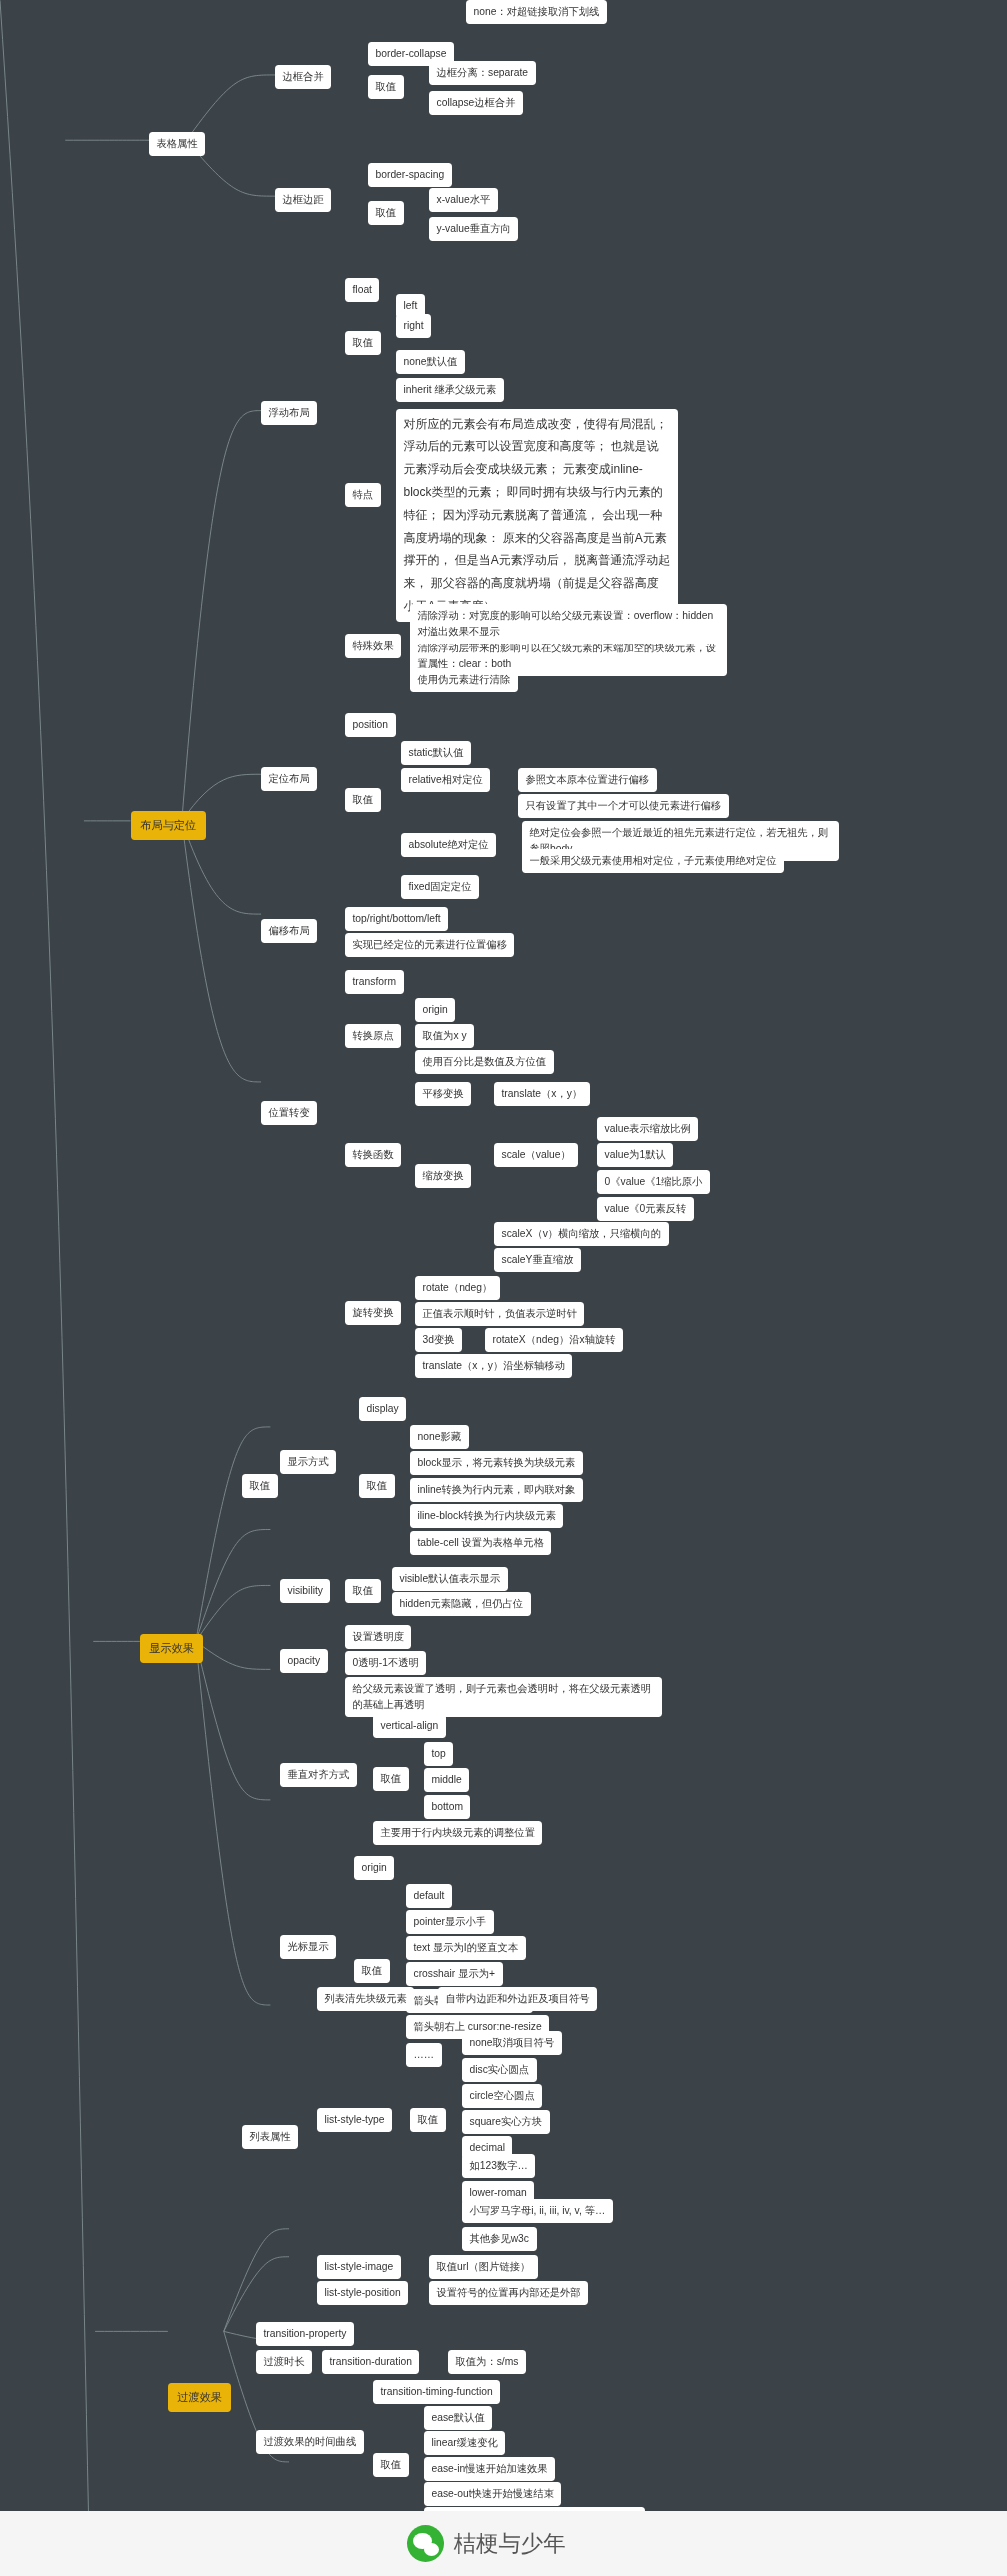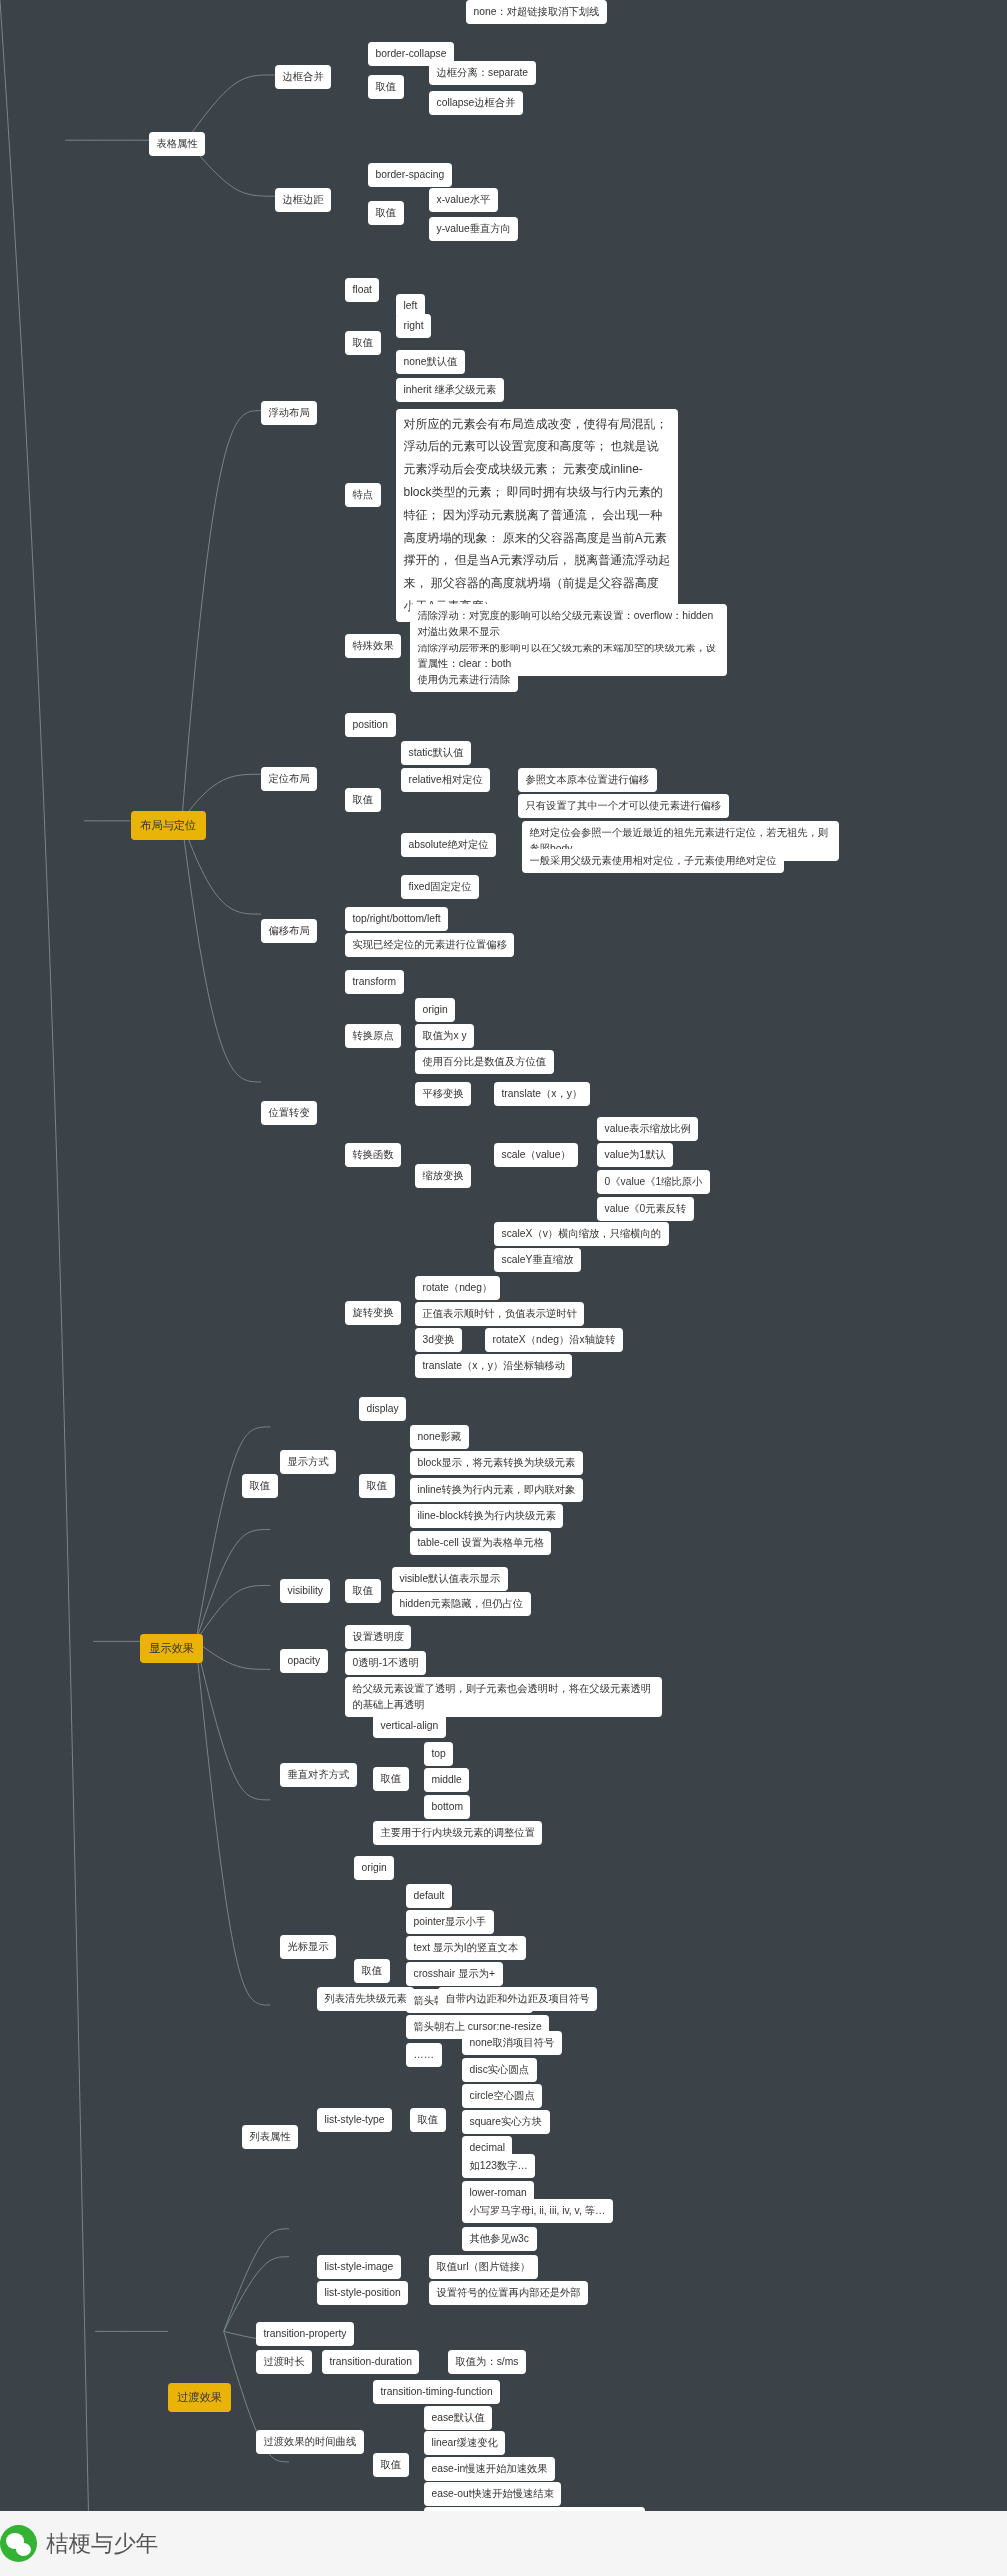--- a/index.html
+++ b/index.html
@@ -56,21 +56,21 @@
   }
   .footer {
     position: absolute;
     bottom: 0;
     left: 0;
     width: 1007px;
     height: 65px;
     background: #f5f5f5;
     display: flex;
     align-items: center;
-    justify-content: flex-start;
+    justify-content: center;
     padding-right: 34px;
     z-index: 5;
   }
   .wechat {
     display: flex;
     align-items: center;
     gap: 9.3px;
     font-size: 22.4px;
     color: #555;
   }

